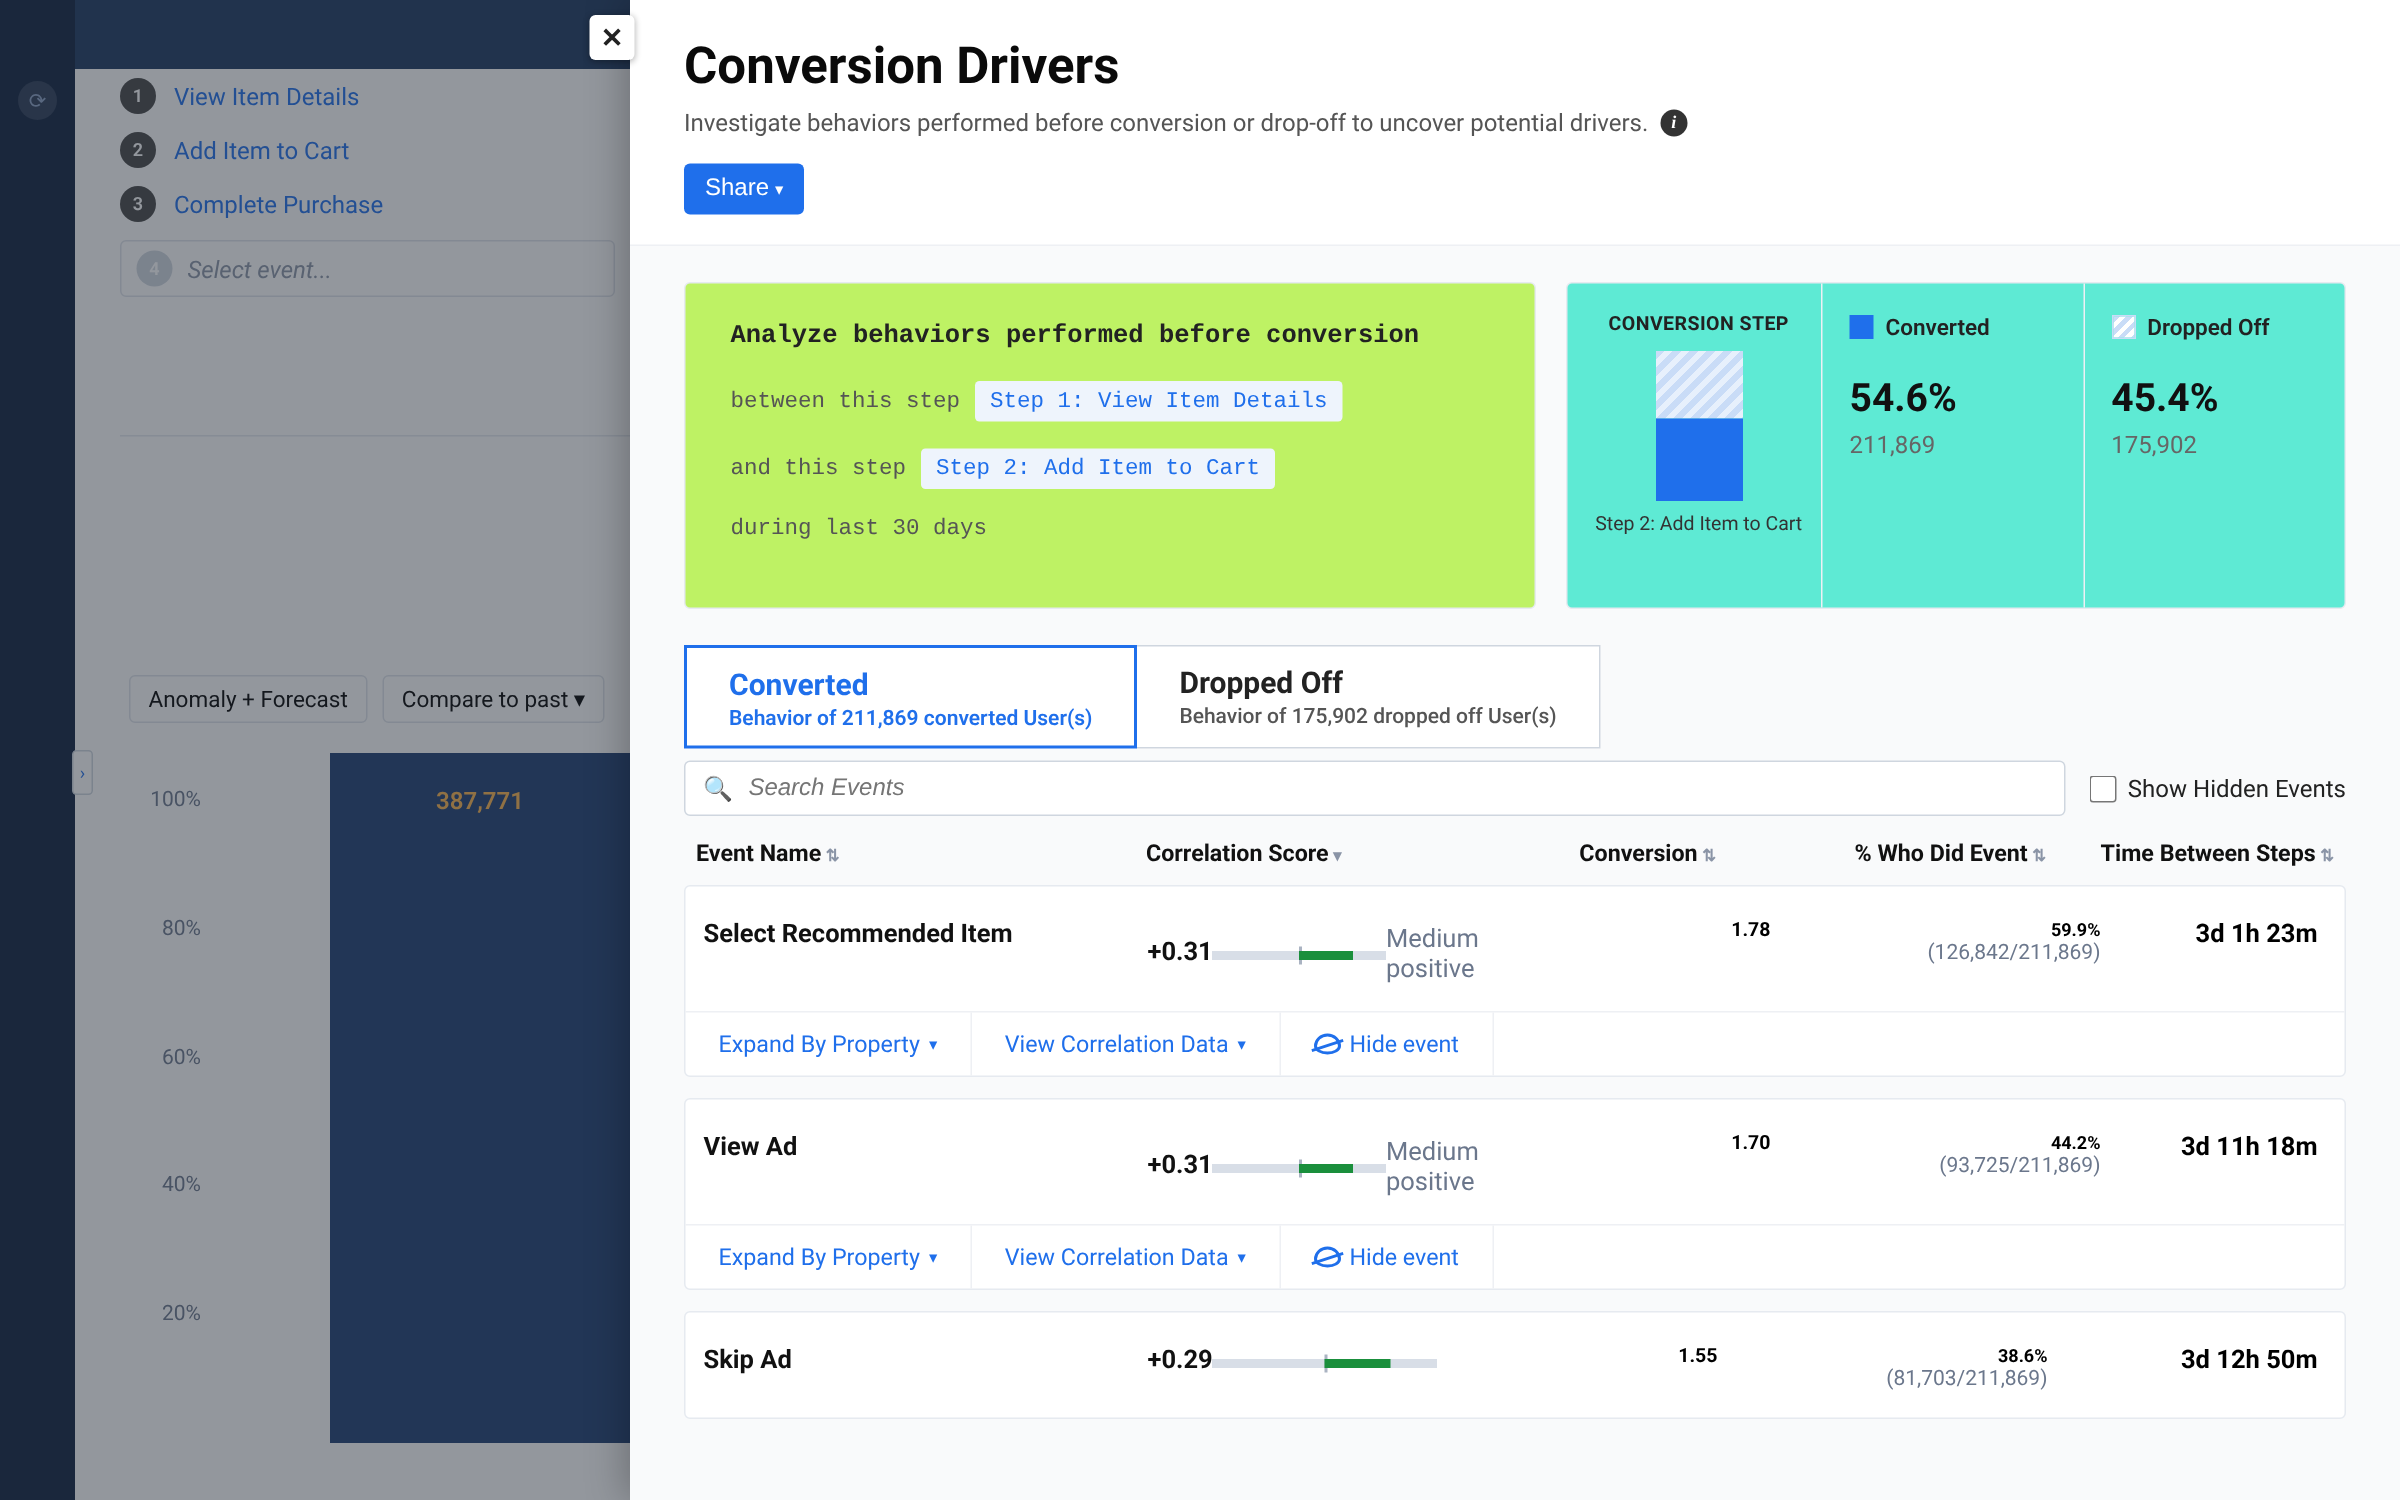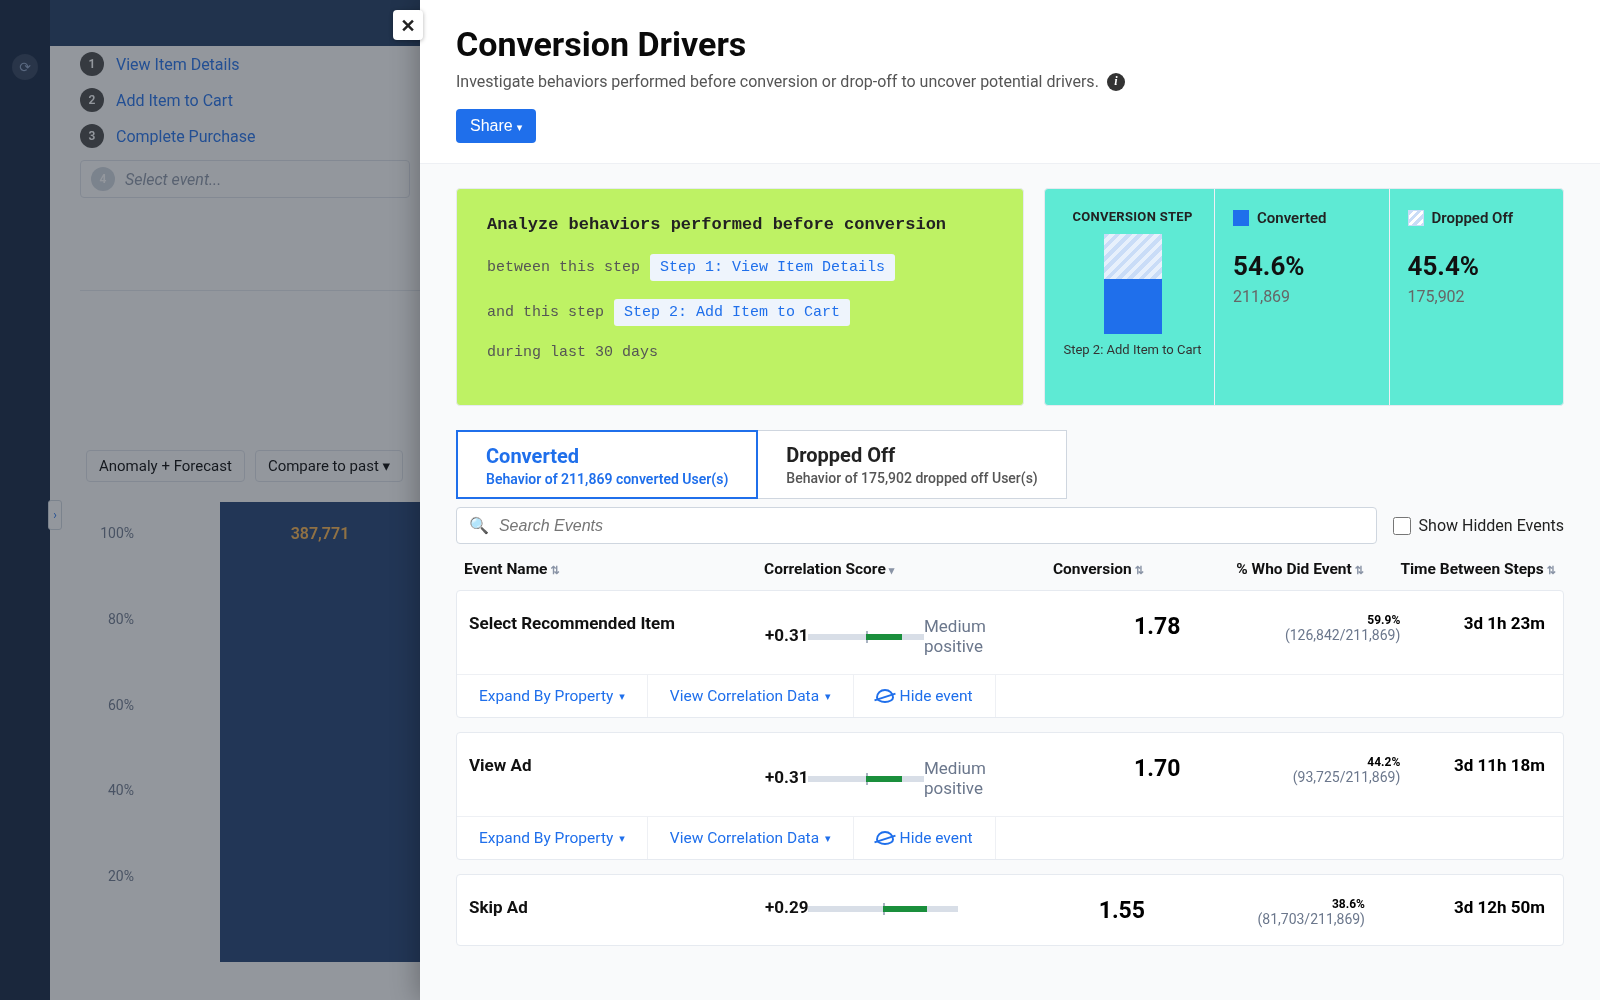--- a/index.html
+++ b/index.html
@@ -132,21 +132,21 @@
   
   .row-card { background:#fff; border:1px solid #e6eaf0; border-radius:4px; margin-bottom:14px;}
   .row-main { display:flex; padding:22px 8px 18px 8px; align-items:flex-start;}
   .row-main .ename { font-size:17px; font-weight:700; color:#111; padding-left:4px;}
   .corr-widget { display:flex; align-items:center;}
   .corr-val { font-size:17px; font-weight:700; color:#111;}
   .corr-bar { position:relative; width:150px; height:6px; background:#d8dee7; margin-top:4px; }
   .corr-bar .mid { position:absolute; left:50%; top:-3px; bottom:-3px; width:2px; background:#aab3c2;}
   .corr-bar .fill { position:absolute; left:50%; top:0; bottom:0; background:#1a8f3c; }
   .corr-sub { font-size:17px; color:#6b778c; margin-top:3px;}
-  .freq-cell { font-size:23px; font-weight:700; text-align:right;}
+  .freq-cell { font-size:13px; font-weight:700; text-align:right;}
   .who-cell { text-align:right;}
   .who-cell .pct{font-size:12px; font-weight:700;margin-left:36px;}
   .who-cell .frac{font-size:14px;color:#6b778c;}
   .time-cell { font-size:17px; font-weight:700; text-align:right; padding-right:10px;}
   
   .row-actions { display:flex; border-top:1px solid #eef0f4; }
   .ract { padding:12px 22px; color:#1f6feb; font-size:15.5px; border-right:1px solid #eef0f4; cursor:pointer; display:flex; align-items:center; gap:6px;}
   .ract .caret{font-size:11px;}
   .hide-ico { width:18px; height:14px; position:relative; }
   .hide-ico::before { content:""; position:absolute; inset:0; border:2px solid #1f6feb; border-radius:50% 50% 50% 50% / 60% 60% 40% 40%; }

